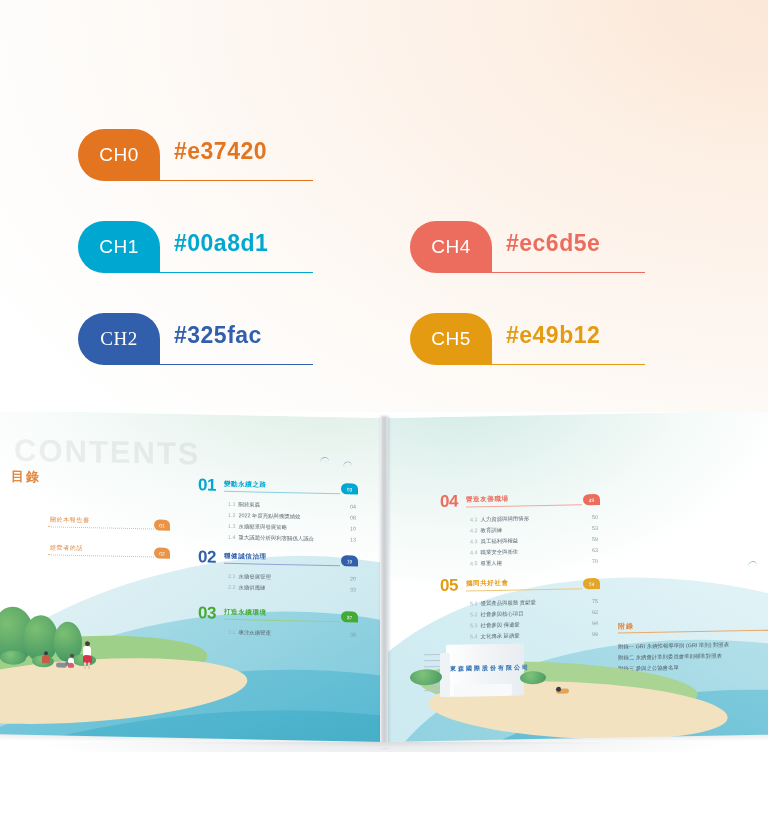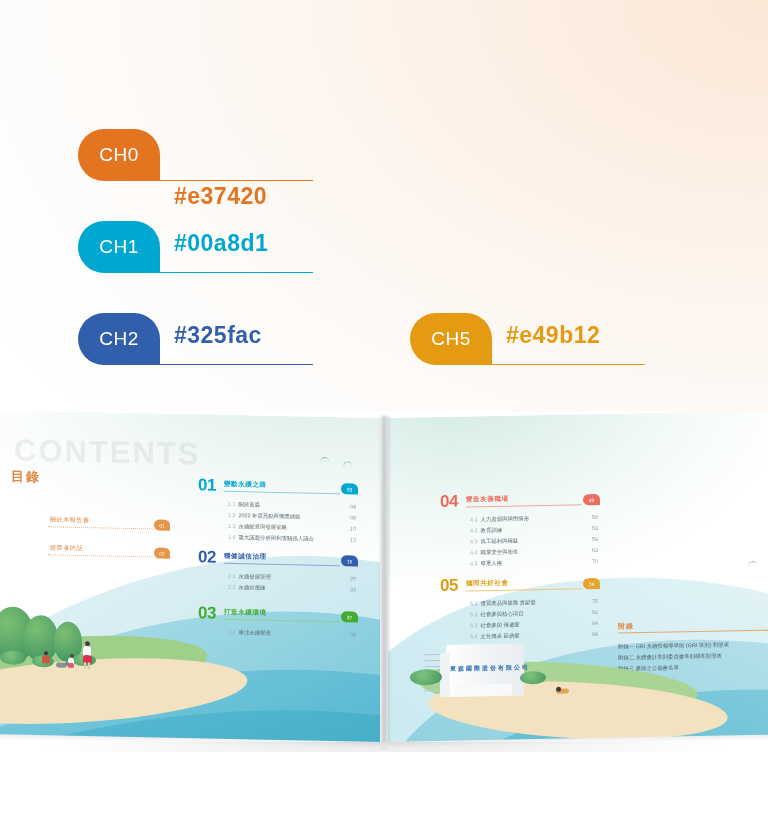--- a/index.html
+++ b/index.html
@@ -344,41 +344,48 @@
 
 <div class="top-panel">
 
 
   <div class="swatch-grid">
 
     <div class="swatch col-left row-0">
       <div class="swatch-chip" style="background: rgb(227, 116, 32);">
         <span class="swatch-chip-label">CH0</span>
       </div>
-      <div class="swatch-hex" style="color: rgb(227, 116, 32); margin-top: 45px;">#e37420</div>
+      <div class="swatch-hex" style="color: rgb(227, 116, 32);">#e37420</div>
       <div class="swatch-rule" style="background: rgb(227, 116, 32);"></div>
     </div>
 
     <div class="swatch col-left row-1">
       <div class="swatch-chip" style="background: rgb(0, 168, 209);">
         <span class="swatch-chip-label">CH1</span>
       </div>
       <div class="swatch-hex" style="color: rgb(0, 168, 209);">#00a8d1</div>
       <div class="swatch-rule" style="background: rgb(0, 168, 209);"></div>
     </div>
 
     <div class="swatch col-left row-2">
-      <div class="swatch-chip" style="background: rgb(50, 95, 172);">
+      <div class="swatch-chip" style="background: rgb(50, 95, 172); font-family: Liberation Serif, serif;">
         <span class="swatch-chip-label">CH2</span>
       </div>
       <div class="swatch-hex" style="color: rgb(50, 95, 172);">#325fac</div>
       <div class="swatch-rule" style="background: rgb(50, 95, 172);"></div>
     </div>
 
 
+    <div class="swatch col-right row-1">
+      <div class="swatch-chip" style="background: rgb(236, 109, 94);">
+        <span class="swatch-chip-label">CH4</span>
+      </div>
+      <div class="swatch-hex" style="color: rgb(236, 109, 94);">#ec6d5e</div>
+      <div class="swatch-rule" style="background: rgb(236, 109, 94);"></div>
+    </div>
 
     <div class="swatch col-right row-2">
       <div class="swatch-chip" style="background: rgb(228, 155, 18);">
         <span class="swatch-chip-label">CH5</span>
       </div>
       <div class="swatch-hex" style="color: rgb(228, 155, 18);">#e49b12</div>
       <div class="swatch-rule" style="background: rgb(228, 155, 18);"></div>
     </div>
 
   </div>

